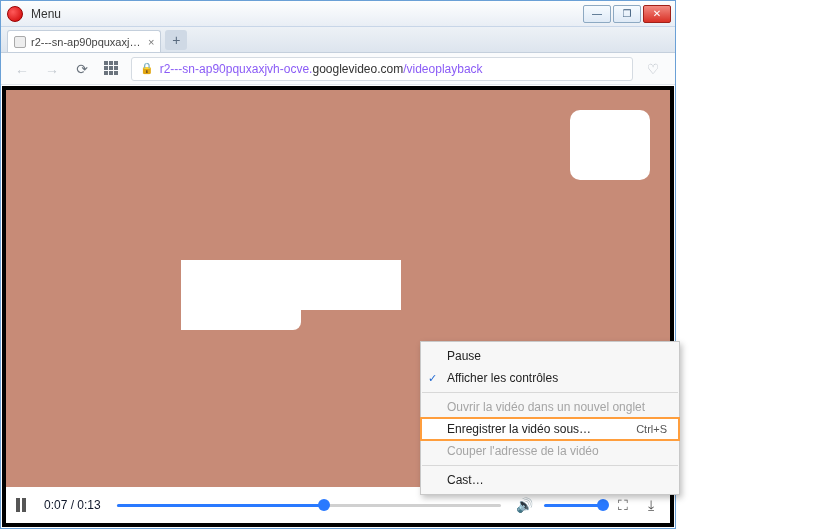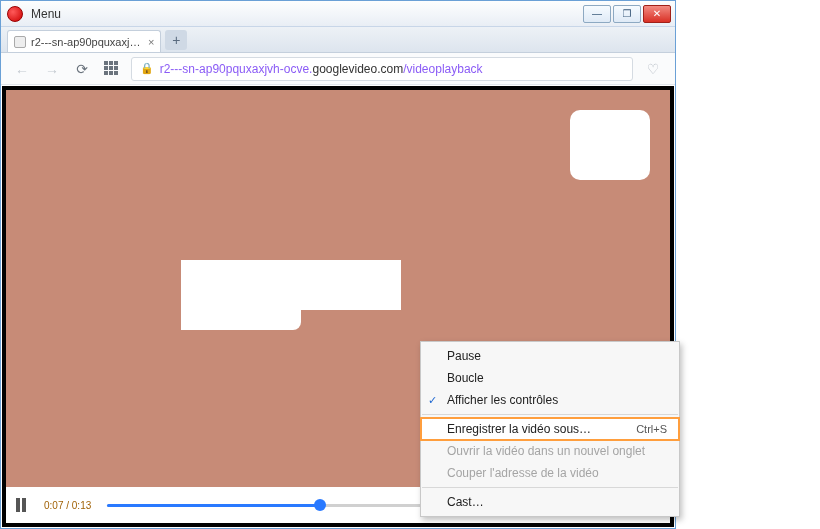--- a/index.html
+++ b/index.html
@@ -39,21 +39,21 @@
 .content { position:absolute; top:85px; bottom:1px; left:1px; right:1px; background:#000; }
 .video-frame { position:absolute; inset:4px 4px 40px 4px; background:#c78b77; overflow:hidden;}
 .white-blob-1{ position:absolute; top:20px; right:20px; width:80px; height:70px; background:#fff; border-radius:10px;}
 .white-blob-2{ position:absolute; top:170px; left:175px; width:220px; height:50px; background:#fff;}
 .white-blob-2::after{ content:""; position:absolute; left:0; top:45px; width:120px; height:25px; background:#fff; border-radius:0 0 8px 0;}
 
 
 .controls { position:absolute; left:4px; right:4px; bottom:4px; height:36px; background:#fff; display:flex; align-items:center; gap:10px; padding:0 10px; font-size:12px; color:#555; }
 .play-btn{ width:18px;height:18px; display:flex; align-items:center; gap:2px;}
 .play-btn span{ display:block; width:4px; height:14px; background:#555;}
-.time{ font-size:10px; color:#a16207;}
+.time{ font-size:12px; color:#0f172a;}
 .seek { flex:1; height:3px; background:#d0d0d0; position:relative; border-radius:2px; margin:0 6px;}
 .seek-fill{ position:absolute; left:0; top:0; bottom:0; width:54%; background:#2979ff; border-radius:2px;}
 .seek-thumb{ position:absolute; left:54%; top:50%; width:12px;height:12px; background:#2979ff; border-radius:50%; transform:translate(-50%,-50%);}
 .vol-icon{ font-size:14px;}
 .vol-track{ width:60px; height:3px; background:#2979ff; border-radius:2px; position:relative;}
 .vol-thumb{ position:absolute; right:-5px; top:50%; width:12px;height:12px; background:#2979ff; border-radius:50%; transform:translateY(-50%);}
 .ctrl-icon{ width:18px; text-align:center; font-size:14px; cursor:default;}
 
 
 .ctx { position:absolute; left:418px; top:255px; width:260px; background:#f7f7f7; border:1px solid #c8c8c8; box-shadow:2px 3px 6px rgba(0,0,0,.25); font-size:12px; padding:3px 0;}
@@ -138,33 +138,30 @@
       </div>
       <div class="ctrl-icon">⛶</div>
       <div class="ctrl-icon">⤓</div>
     </div>
 
     <div class="ctx">
       <div class="ctx-item">
           <span>Pause</span>
         </div>
       <div class="ctx-item">
-          <span>Boucle</span>
-        </div>
-      <div class="ctx-item">
           <span class="check">✓</span>
           <span>Afficher les contrôles</span>
         </div>
       <div class="ctx-sep"></div>
+      <div class="ctx-item disabled">
+          <span>Ouvrir la vidéo dans un nouvel onglet</span>
+        </div>
       <div class="ctx-item highlight">
           <span>Enregistrer la vidéo sous…</span>
           <span class="shortcut">Ctrl+S</span>
-        </div>
-      <div class="ctx-item disabled">
-          <span>Ouvrir la vidéo dans un nouvel onglet</span>
         </div>
       <div class="ctx-item disabled">
           <span>Couper l'adresse de la vidéo</span>
         </div>
       <div class="ctx-sep"></div>
       <div class="ctx-item">
           <span>Cast…</span>
         </div>
 
     </div>

